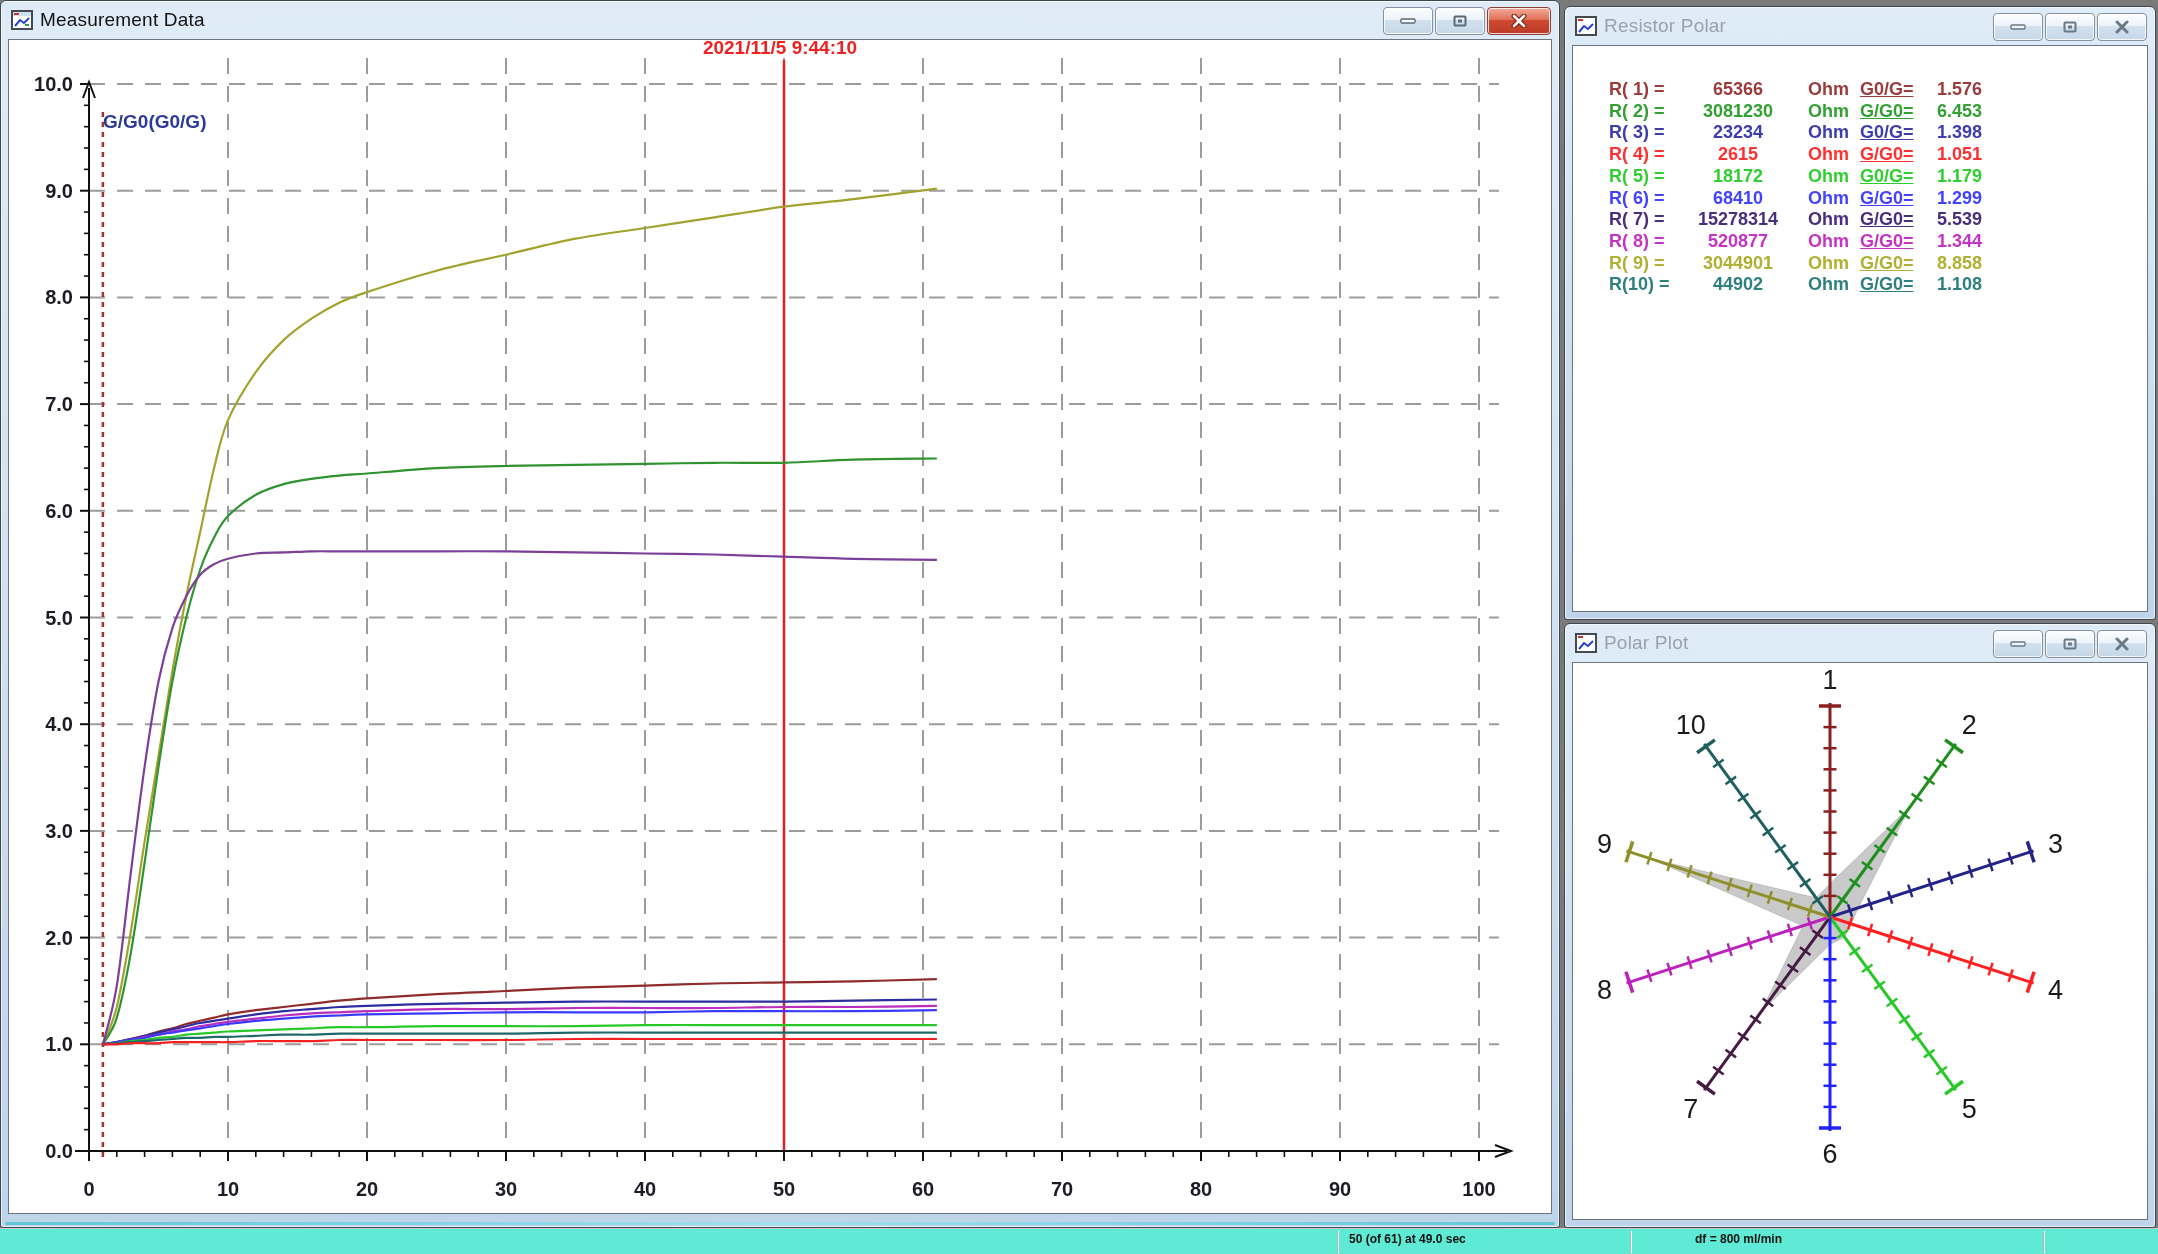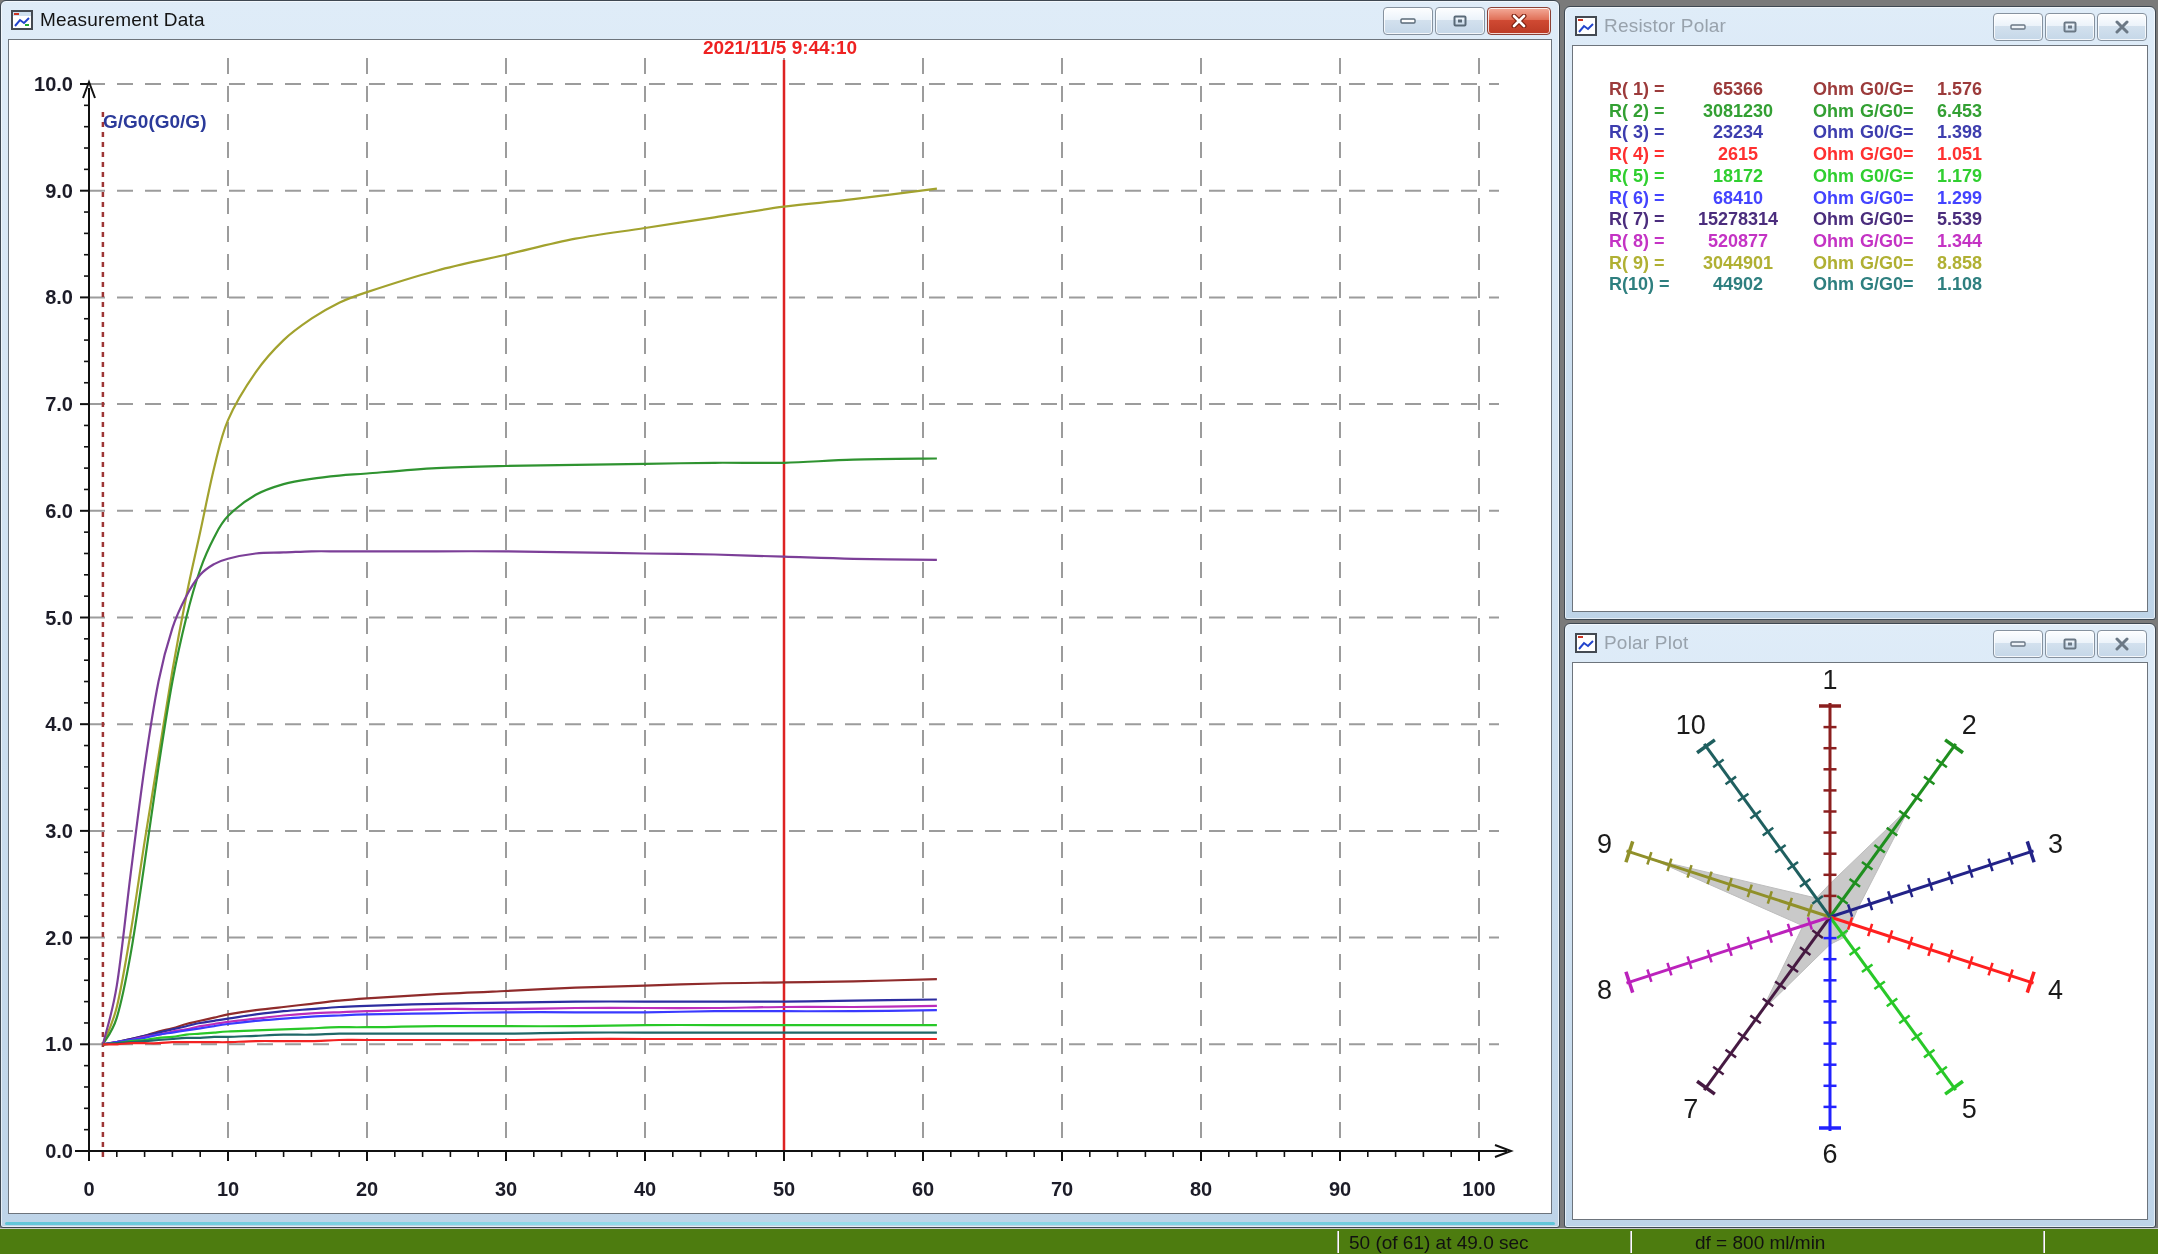--- a/index.html
+++ b/index.html
@@ -29,27 +29,27 @@
   .window.inactive .content{bottom:7px;}
 
   
   .app-icon{width:22px;height:20px;display:inline-block;}
 
   
   .rows{position:absolute;left:36px;top:33px;font-size:18px;font-weight:700;white-space:pre;}
   .rrow{display:flex;line-height:21.7px;}
   .r-label{width:66px;}
   .r-value{width:126px;text-align:center;}
-  .r-unit{width:46px;padding-left:7px;text-align:right;}
-  .r-ratio-label{width:60px;padding-left:6px;}
+  .r-unit{width:46px;padding-left:7px;}
+  .r-ratio-label{width:60px;padding-left:6px;text-decoration:underline;}
   .r-ratio{width:62px;text-align:right;}
 
   
-  .statusbar{position:absolute;left:0;right:0;top:1228px;height:26px;background:#4d7c0f;
-    border-top:1px solid #c9c9c9;font-size:19px;color:#111;}
+  .statusbar{position:absolute;left:0;right:0;top:1228px;height:26px;background:#5eead4;
+    border-top:1px solid #c9c9c9;font-size:12px;color:#111;font-weight:bold;}
   .status-text{position:absolute;top:3px;}
   .status-sep{position:absolute;top:2px;bottom:2px;width:1px;background:#b5b5b5;
     box-shadow:1px 0 0 #ffffff;}
 
   svg text{font-family:"Liberation Sans",sans-serif;}
 </style>
 </head>
 <body>
 
 <div class="desktop">

